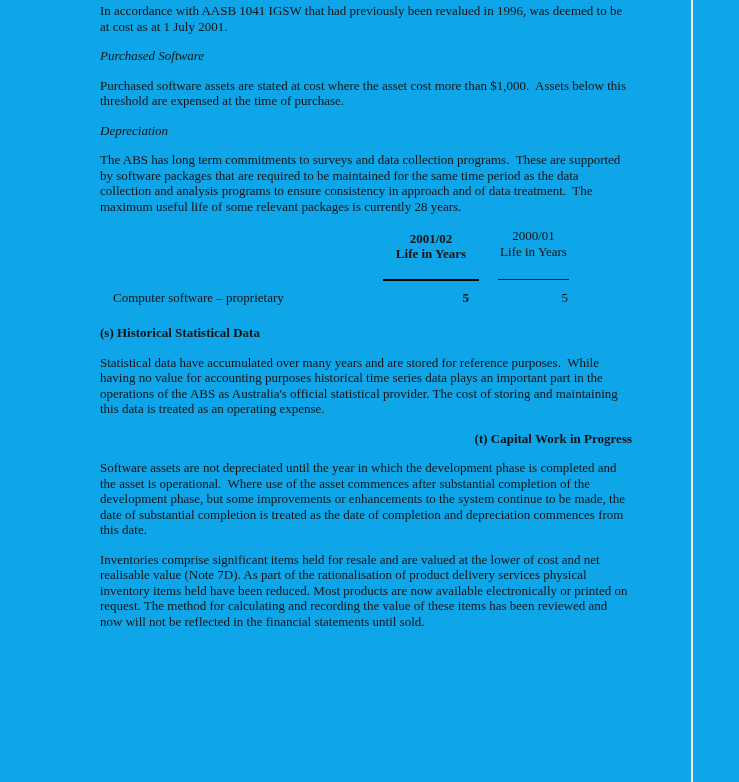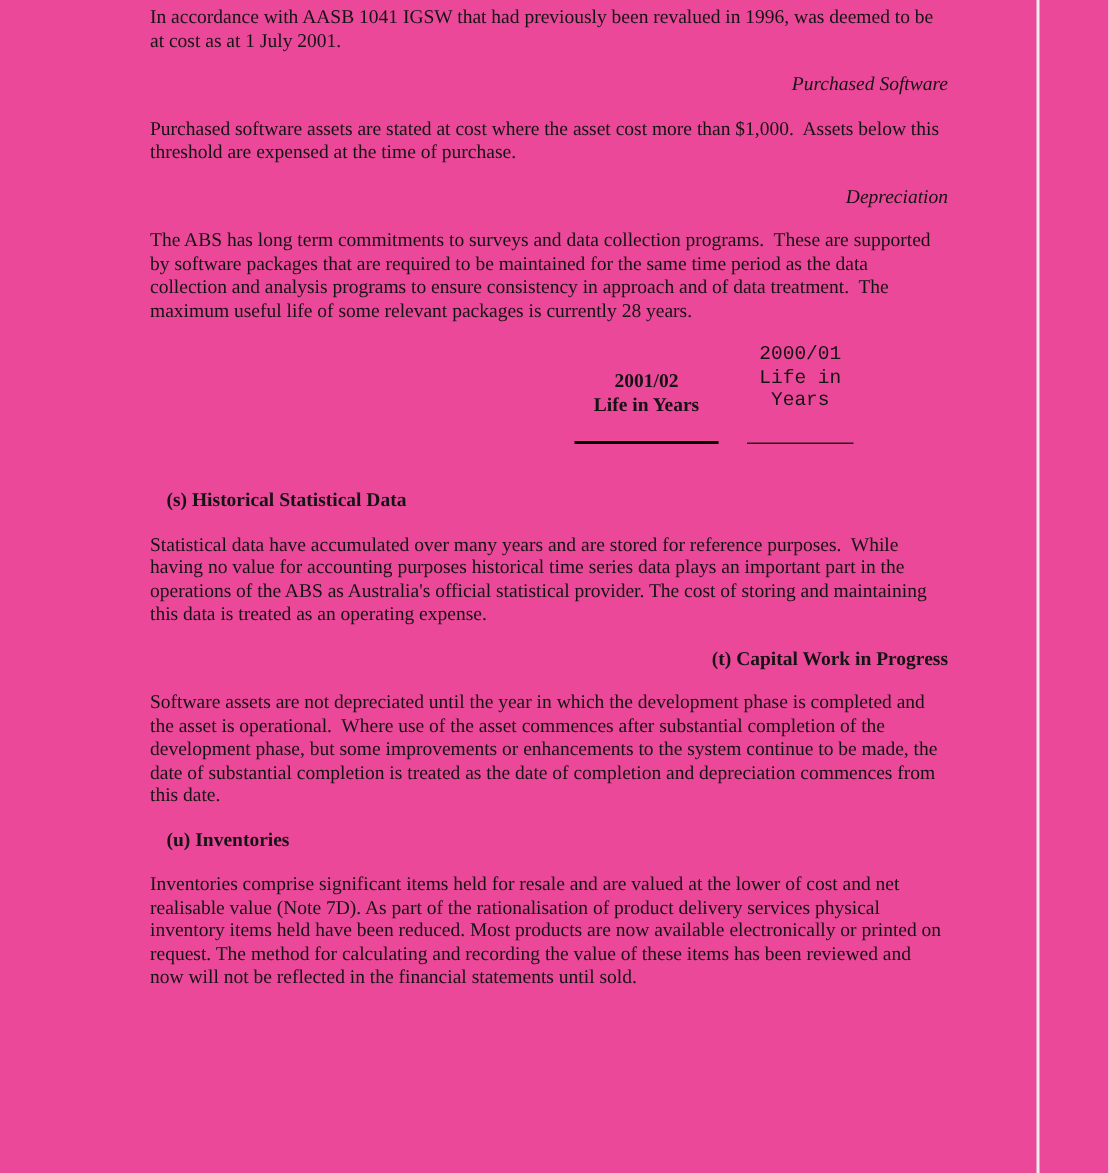--- a/index.html
+++ b/index.html
@@ -4,21 +4,21 @@
 <style>
   html, body {
     margin: 0;
     padding: 0;
     background: #ffffff;
   }
   .page {
     position: relative;
     width: 739px;
     height: 782px;
-    background: #ec4899;
+    background: #0ea5e9;
     overflow: hidden;
     font-family: "Liberation Serif", "DejaVu Serif", serif;
     color: #141414;
   }
   .page-edge {
     position: absolute;
     left: 691px;
     top: 0;
     width: 2px;
     height: 782px;
@@ -32,25 +32,24 @@
     font-size: 13px;
     line-height: 15.5px;
   }
   .content p {
     margin: 0 0 14px 0;
     white-space: pre-wrap;
   }
   .h-italic {
     font-style: italic;
     margin: 0 0 14px 0;
-    text-align: right;
   }
   .h-bold {
     font-weight: bold;
-    margin: 0 0 14px 11px;
+    margin: 0 0 14px 0;
   }
   .mt-lg { margin-top: 11px; }
   .indent-sm { padding-left: 4px; text-align: right; }
 
   table.dep-table {
     border-collapse: collapse;
     margin: 3px 0 20px 13px;
   }
   table.dep-table td {
     padding: 0;
@@ -67,21 +66,20 @@
   thead td.c1 {
     text-align: center;
     font-weight: bold;
     border-bottom: 2.5px solid #000;
     padding-bottom: 17px;
   }
   thead td.c2 {
     text-align: center;
     border-bottom: 1.5px solid #1c1c1c;
     padding-bottom: 20px;
-    font-family: Liberation Mono, monospace;
   }
   tbody tr.spacer td { height: 10px; }
   tbody td.c1 { font-weight: bold; padding-right: 10px; }
   tbody td.c2 { padding-right: 1px; }
 </style>
 </head>
 <body>
 
 <div class="page">
   <div class="page-edge"></div>
@@ -111,31 +109,36 @@
           <td class="c2">
             <div>2000/01</div>
             <div>Life in Years</div>
           </td>
         </tr>
       </thead>
       <tbody>
         <tr class="spacer">
             <td colspan="4"></td>
           </tr>
+        <tr>
+          <td class="lbl">Computer software – proprietary</td>
+          <td class="c1">5</td>
+          <td class="sp"></td>
+          <td class="c2">5</td>
+        </tr>
       </tbody>
     </table>
 
 
     <div class="h-bold mt-lg">(s) Historical Statistical Data</div>
 
     <p>Statistical data have accumulated over many years and are stored for reference purposes.  While having no value for accounting purposes historical time series data plays an important part in the operations of the ABS as Australia's official statistical provider. The cost of storing and maintaining this data is treated as an operating expense.</p>
 
     <div class="h-bold mt-lg indent-sm">(t) Capital Work in Progress</div>
 
 
     <p>Software assets are not depreciated until the year in which the development phase is completed and the asset is operational.  Where use of the asset commences after substantial completion of the development phase, but some improvements or enhancements to the system continue to be made, the date of substantial completion is treated as the date of completion and depreciation commences from this date.</p>
 
-    <div class="h-bold">(u) Inventories</div>
 
     <p>Inventories comprise significant items held for resale and are valued at the lower of cost and net realisable value (Note 7D). As part of the rationalisation of product delivery services physical inventory items held have been reduced. Most products are now available electronically or printed on request. The method for calculating and recording the value of these items has been reviewed and now will not be reflected in the financial statements until sold.</p>
 
   </div>
 </div>
 
 </body></html>

